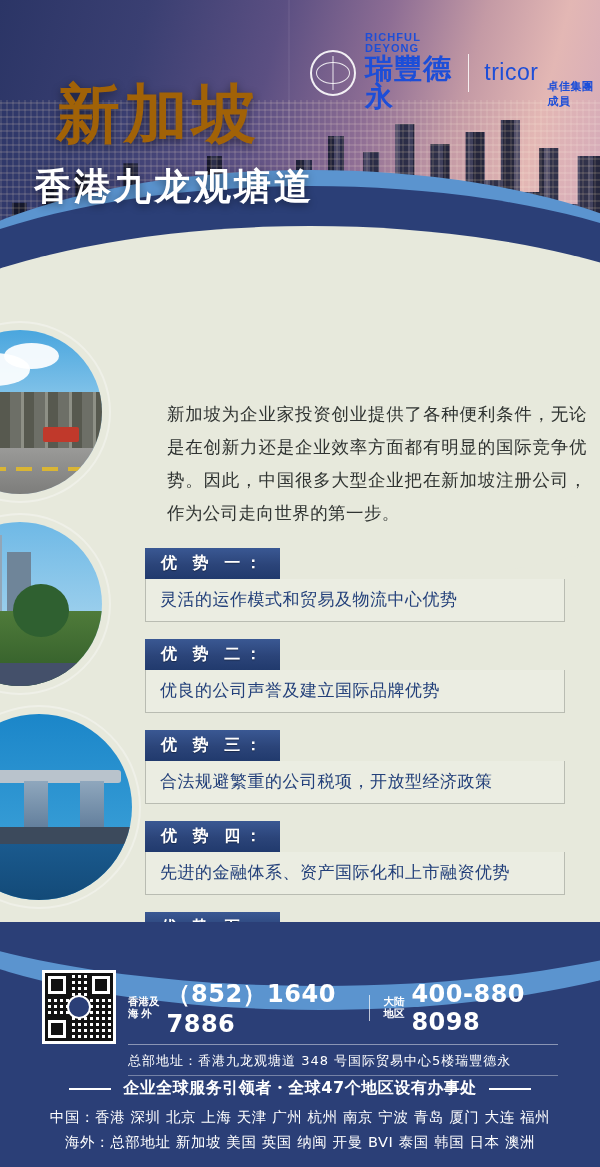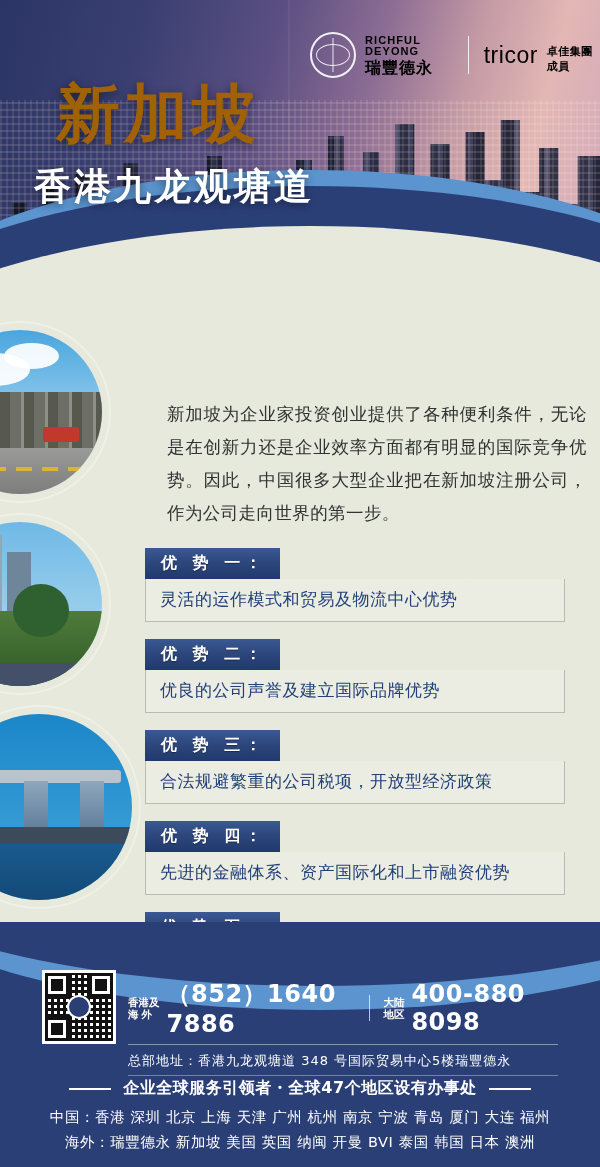--- a/index.html
+++ b/index.html
@@ -119,40 +119,40 @@
     position:absolute;left:34px;top:168px;
     font-size:37px;font-weight:bold;color:#ffffff;letter-spacing:3px;
     line-height:1;
     text-shadow:0 2px 8px rgba(0,0,0,.45);
     font-family:"DejaVu Sans","Liberation Sans",sans-serif;
   }
 
   
   .logo{
     position:absolute;left:310px;top:32px;
-    display:flex;align-items:center;gap:9px;color:#000000;
+    display:flex;align-items:center;gap:9px;color:#1d4ed8;
   }
   .logo-crest{
     width:42px;height:42px;border-radius:50%;
     border:2px solid rgba(255,255,255,.9);
     position:relative;flex:none;
   }
   .logo-crest::before{
     content:"";position:absolute;left:50%;top:4px;transform:translateX(-50%);
     width:1px;height:34px;background:rgba(255,255,255,.85);
   }
   .logo-crest::after{
     content:"";position:absolute;left:4px;top:50%;transform:translateY(-50%);
     width:32px;height:20px;border:1px solid rgba(255,255,255,.85);
     border-radius:50%;
   }
   .logo-cn-wrap{display:flex;flex-direction:column;line-height:1;}
   .logo-en{font-size:11px;font-weight:bold;letter-spacing:1.1px;margin-bottom:3px;}
-  .logo-cn{font-size:16px;font-weight:bold;letter-spacing:1px;
-    font-family:Liberation Sans, sans-serif;}
+  .logo-cn{font-size:28px;font-weight:bold;letter-spacing:1px;
+    font-family:Liberation Mono, monospace;}
   .logo-div{width:1px;height:38px;background:rgba(255,255,255,.85);margin:0 6px;}
   .logo-tricor{font-size:23px;letter-spacing:.5px;font-weight:300;}
   .logo-member{font-size:11px;font-weight:bold;letter-spacing:.5px;align-self:flex-end;
     margin-bottom:4px;
     font-family:"DejaVu Sans","Liberation Sans",sans-serif;}
 
   
   .photo{
     position:absolute;border-radius:50%;overflow:hidden;
     box-shadow:0 0 0 7px #e7e9dc, 0 0 0 9px rgba(255,255,255,.35);
@@ -247,21 +247,21 @@
     position:absolute;left:128px;top:978px;width:430px;
     color:#fff;
   }
   .contact-line{
     display:flex;align-items:center;gap:7px;
     border-bottom:1px solid rgba(255,255,255,.45);
     padding-bottom:6px;
   }
   .mini-label{
     font-size:10.5px;line-height:12px;font-weight:bold;letter-spacing:0;
-    font-family:Liberation Sans, sans-serif;white-space:pre-line;
+    font-family:Liberation Serif, serif;white-space:pre-line;
     flex:none;
   }
   .tel{font-size:24px;font-weight:bold;letter-spacing:.5px;
     font-family:"DejaVu Sans","Liberation Sans",sans-serif;}
   .tel-div{width:2px;height:26px;background:rgba(255,255,255,.7);margin:0 6px;}
   .addr{
     margin-top:7px;font-size:13px;letter-spacing:1px;color:#fff;
     font-family:"DejaVu Sans","Liberation Sans",sans-serif;
     border-bottom:1px solid rgba(255,255,255,.35);padding-bottom:5px;
   }
@@ -410,16 +410,16 @@
     </div>
     <div class="addr">总部地址：香港九龙观塘道 348 号国际贸易中心5楼瑞豐德永</div>
   </div>
 
   <div class="tagline">
     <span class="rule"></span><span>企业全球服务引领者・全球47个地区设有办事处</span><span class="rule"></span>
   </div>
 
   <div class="regions">
     <div>中国：香港 深圳 北京 上海 天津 广州 杭州 南京 宁波 青岛 厦门 大连 福州</div>
-    <div>海外：瑞豐德永 新加坡 美国 英国 纳闽 开曼 BVI 泰国 韩国 日本 澳洲</div>
+    <div>海外：总部地址 新加坡 美国 英国 纳闽 开曼 BVI 泰国 韩国 日本 澳洲</div>
   </div>
 
 </div>
 
 </body></html>

